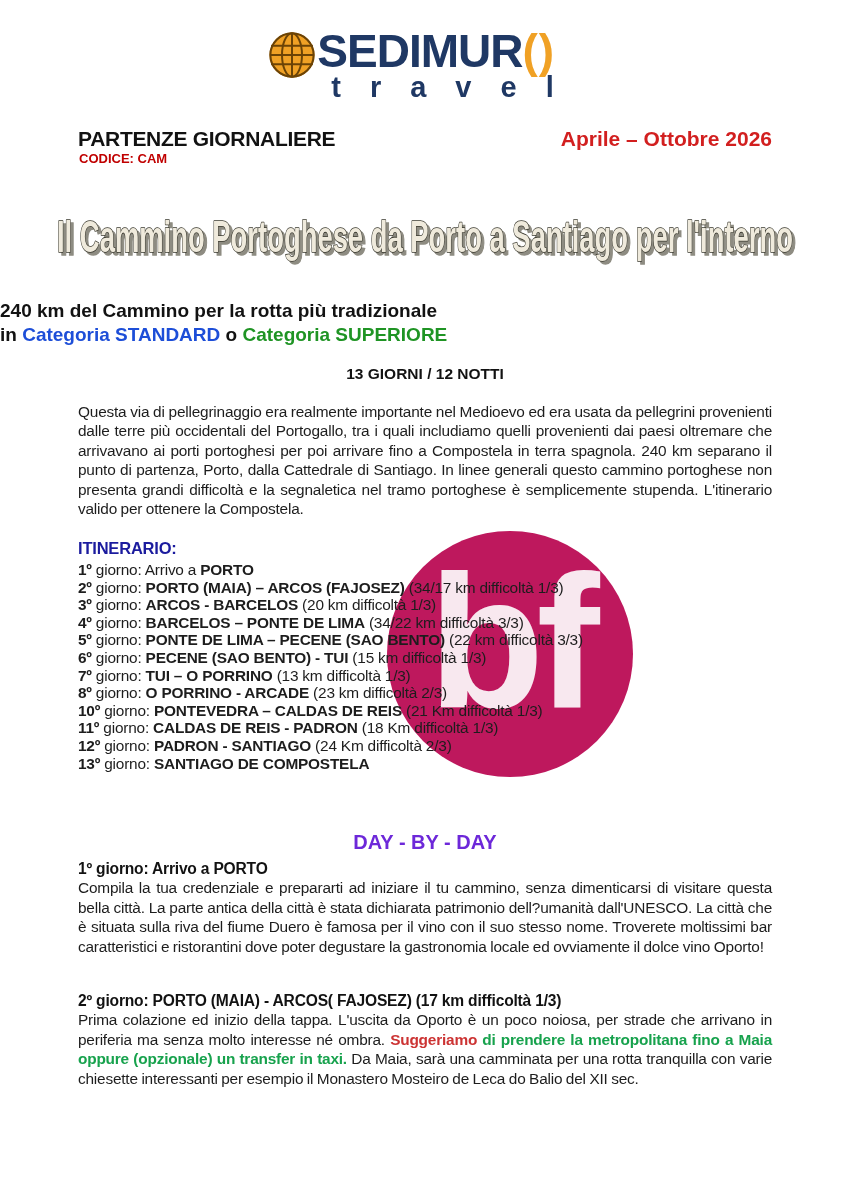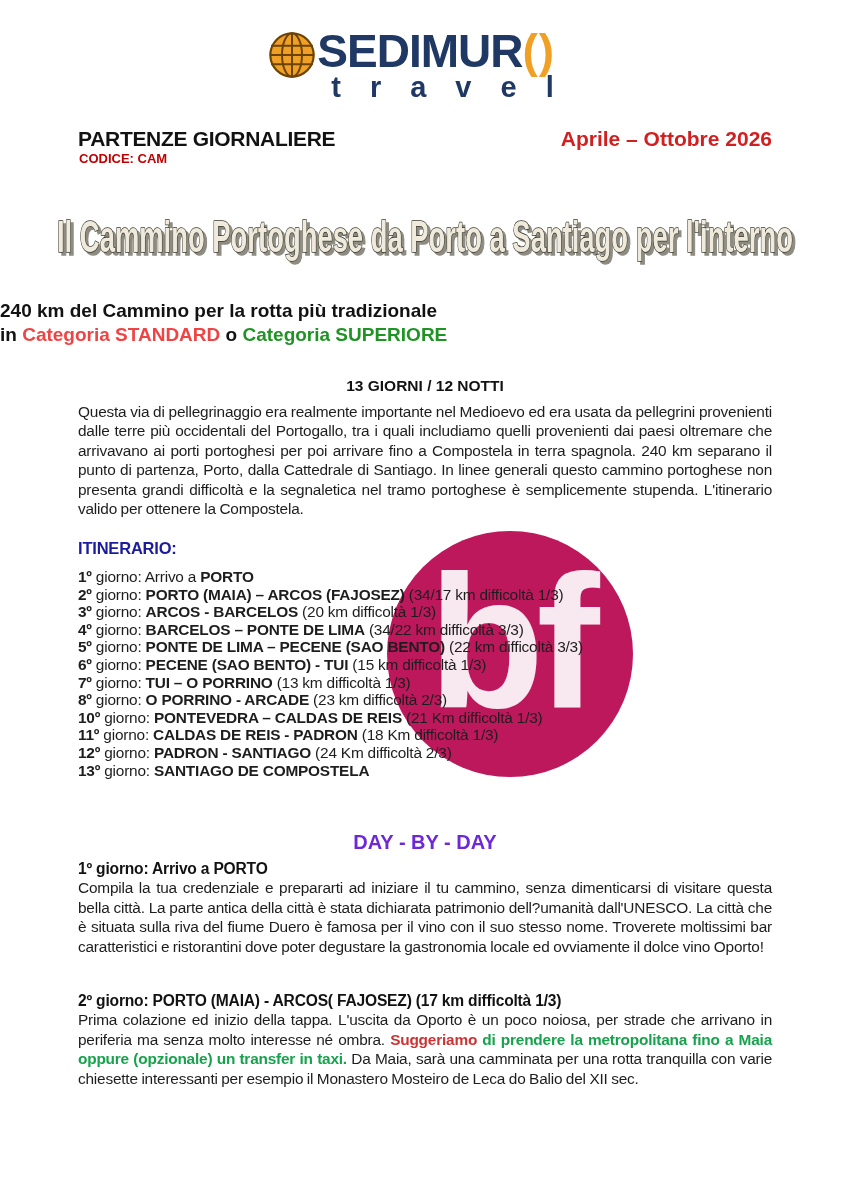--- a/index.html
+++ b/index.html
@@ -25,29 +25,29 @@
   .travel-line{font-size:29px;font-weight:bold;color:#1F3864;letter-spacing:29px;line-height:1;margin:1px 0 0 14px;white-space:nowrap;}
   
   .header-row{position:absolute;top:127px;left:78px;width:694px;display:flex;justify-content:space-between;align-items:baseline;}
   .h-title{font-size:21px;font-weight:bold;color:#121212;letter-spacing:-.3px;}
   .h-season{font-size:21px;font-weight:bold;color:#D21F1F;}
   .codice{position:absolute;top:151px;left:79px;font-size:13px;font-weight:bold;color:#C00000;}
   
   .wordart{position:absolute;top:211px;left:0;width:792px;height:58px;}
   
   .subtitle{position:absolute;top:299px;left:0;width:795px;text-align:left;font-size:19px;font-weight:bold;color:#121212;line-height:23.5px;}
-  .cat-standard{color:#ef4444;}
+  .cat-standard{color:#1d4ed8;}
   .cat-superior{color:#1F9424;}
-  .duration{position:absolute;top:377px;left:0;width:850px;text-align:center;font-size:15.5px;font-weight:bold;color:#121212;}
+  .duration{position:absolute;top:365px;left:0;width:850px;text-align:center;font-size:15.5px;font-weight:bold;color:#121212;}
   
   .para{font-size:15.4px;line-height:19.4px;text-align:justify;letter-spacing:-.2px;word-spacing:-.5px;color:#1d1d1d;}
   .intro{position:absolute;top:402px;left:78px;width:694px;}
   
   .itinerary{position:absolute;top:538px;left:78px;width:694px;font-size:15.4px;line-height:17.6px;letter-spacing:-.2px;}
-  .it-head{color:#1B1B9E;font-weight:bold;font-size:16.5px;line-height:20px;margin-bottom:10px;}
+  .it-head{color:#1B1B9E;font-weight:bold;font-size:16.5px;line-height:20px;margin-bottom:3px;}
   .it-line b{font-weight:bold;}
   
   .dbd-head{position:absolute;top:831px;left:0;width:850px;text-align:center;color:#6d28d9;font-weight:bold;font-size:20px;}
   .day-section{position:absolute;left:78px;width:694px;}
   .day1{top:859px;}
   .day2{top:991px;}
   .day-heading{font-size:15.6px;font-weight:bold;color:#121212;line-height:19.4px;letter-spacing:-.2px;}
   .t-red{color:#CC3333;font-weight:bold;}
   .t-green{color:#17A24D;font-weight:bold;}
 </style>

